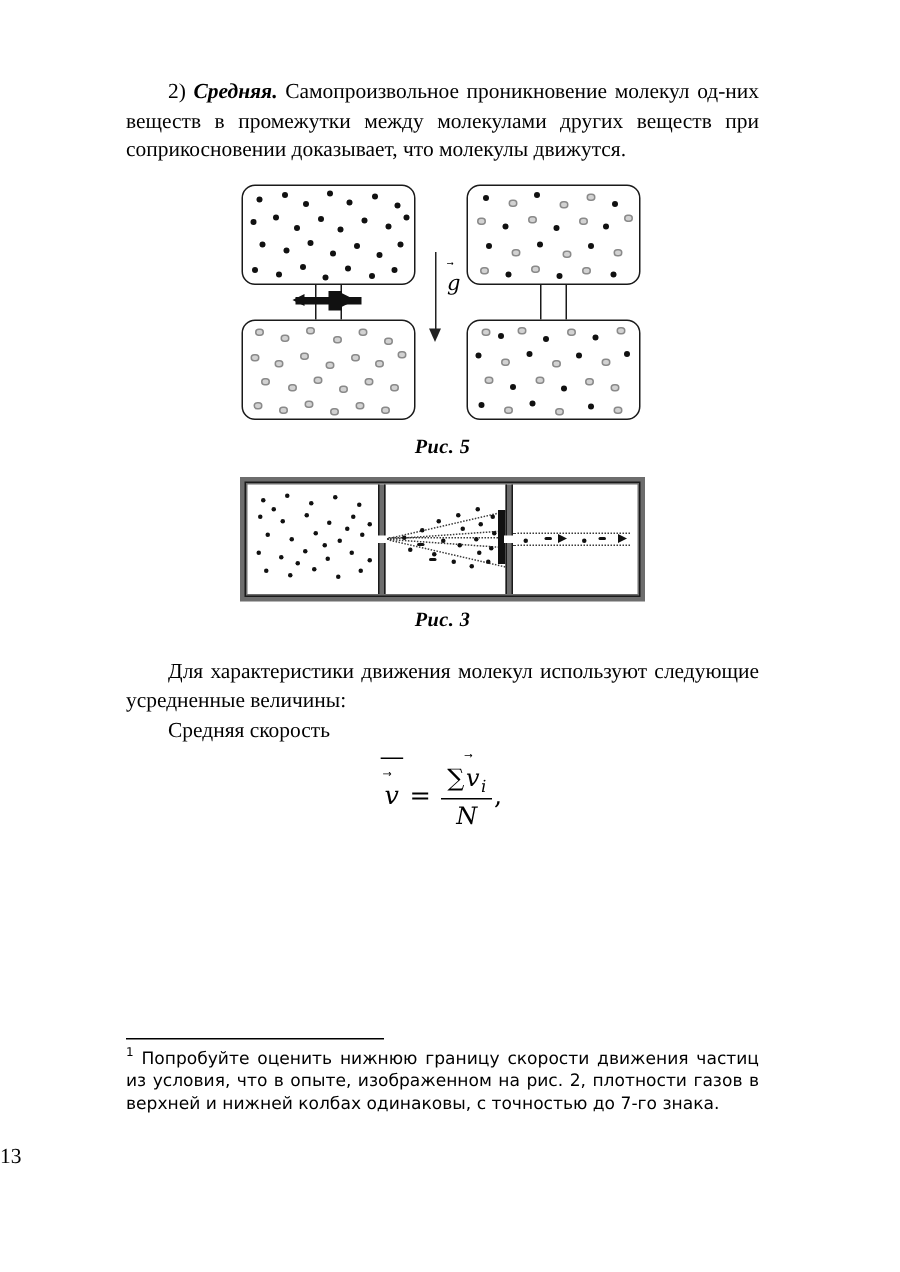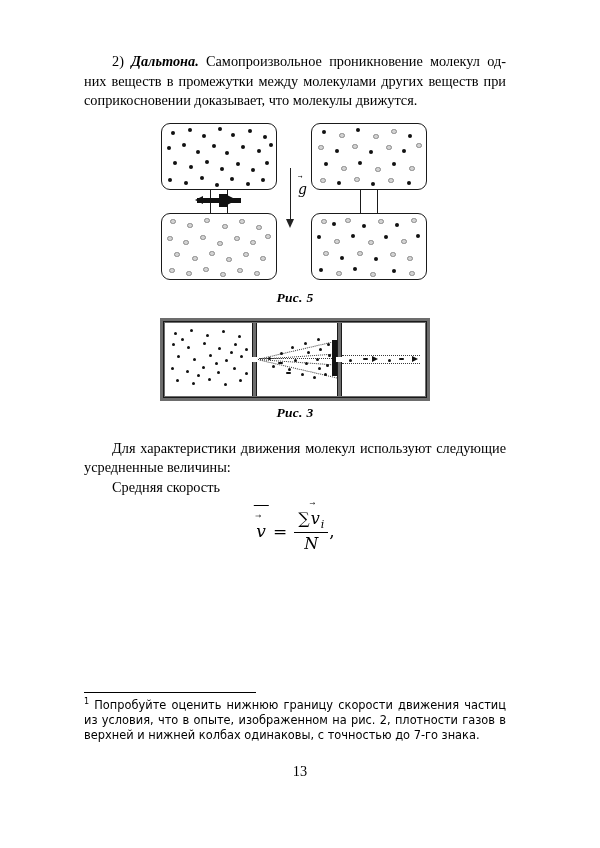--- a/index.html
+++ b/index.html
@@ -147,21 +147,21 @@
     vertical-align: super;
     line-height: 0;
   }
 
   
   .page-number {
     position: absolute;
     left: 0;
     top: 763px;
     width: 600px;
-    text-align: center;
+    text-align: left;
     font-size: 14.3px;
   }
 
   
   .fig2 {
     position: relative;
     width: 268px;
     height: 165px;
   }
   .apparatus {
@@ -343,21 +343,21 @@
     border-left: 6.5px solid #111;
   }
 </style>
 </head>
 <body>
 
 <div class="page">
 
   <div class="content">
 
-    <p class="body-text"><span>2)</span> <b class="italic-term">Дальтона.</b><span> Самопроизвольное проникновение молекул од-них веществ в промежутки между молекулами других веществ при соприкосновении доказывает, что молекулы движутся.</span></p>
+    <p class="body-text"><span>2)</span> <b class="italic-term">Средняя.</b><span> Самопроизвольное проникновение молекул од-них веществ в промежутки между молекулами других веществ при соприкосновении доказывает, что молекулы движутся.</span></p>
 
     <div class="figure-block" style="margin-top:10px;">
       <div class="fig2">
 
         <div class="apparatus left">
           <div class="vessel top">
             <span class="mol black" style="left:9px;  top:7px;"></span>
             <span class="mol black" style="left:26px; top:4px;"></span>
             <span class="mol black" style="left:40px; top:10px;"></span>
             <span class="mol black" style="left:56px; top:3px;"></span>

